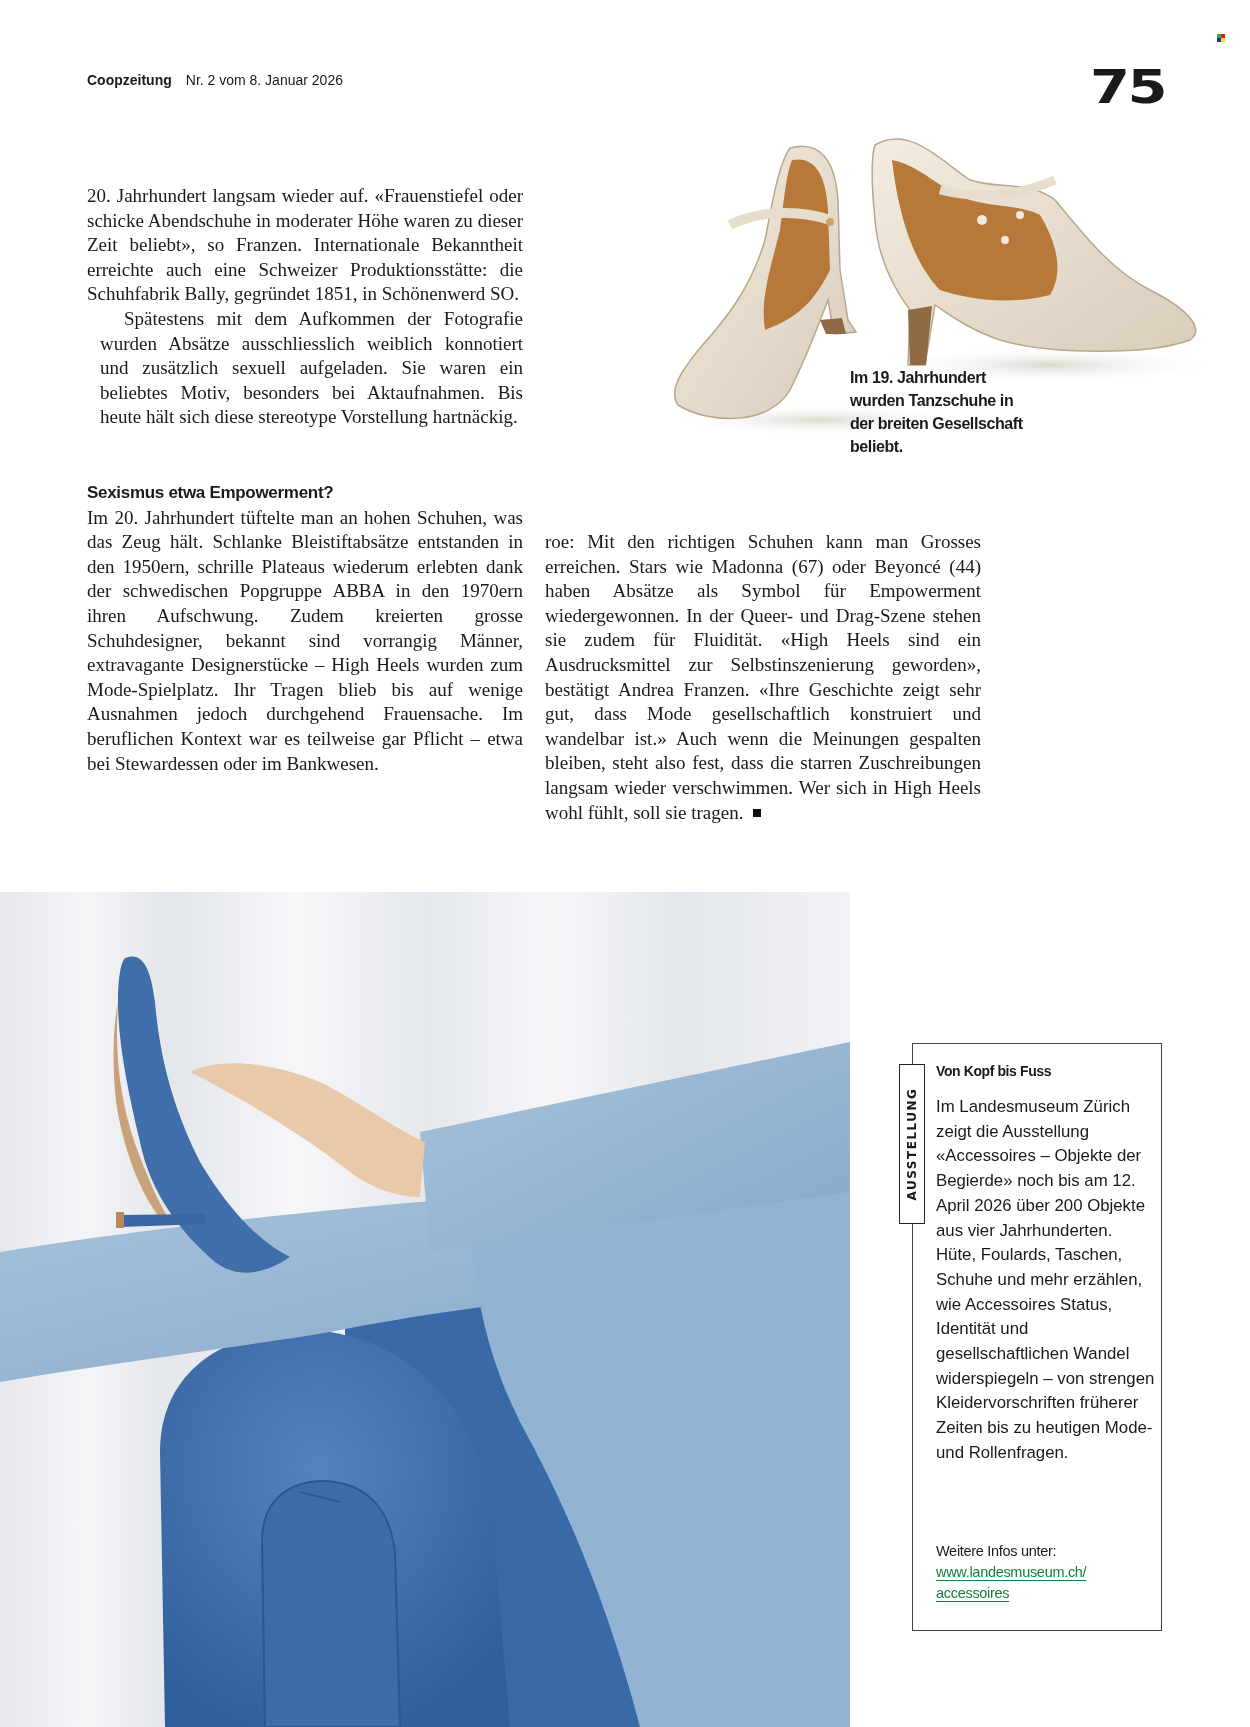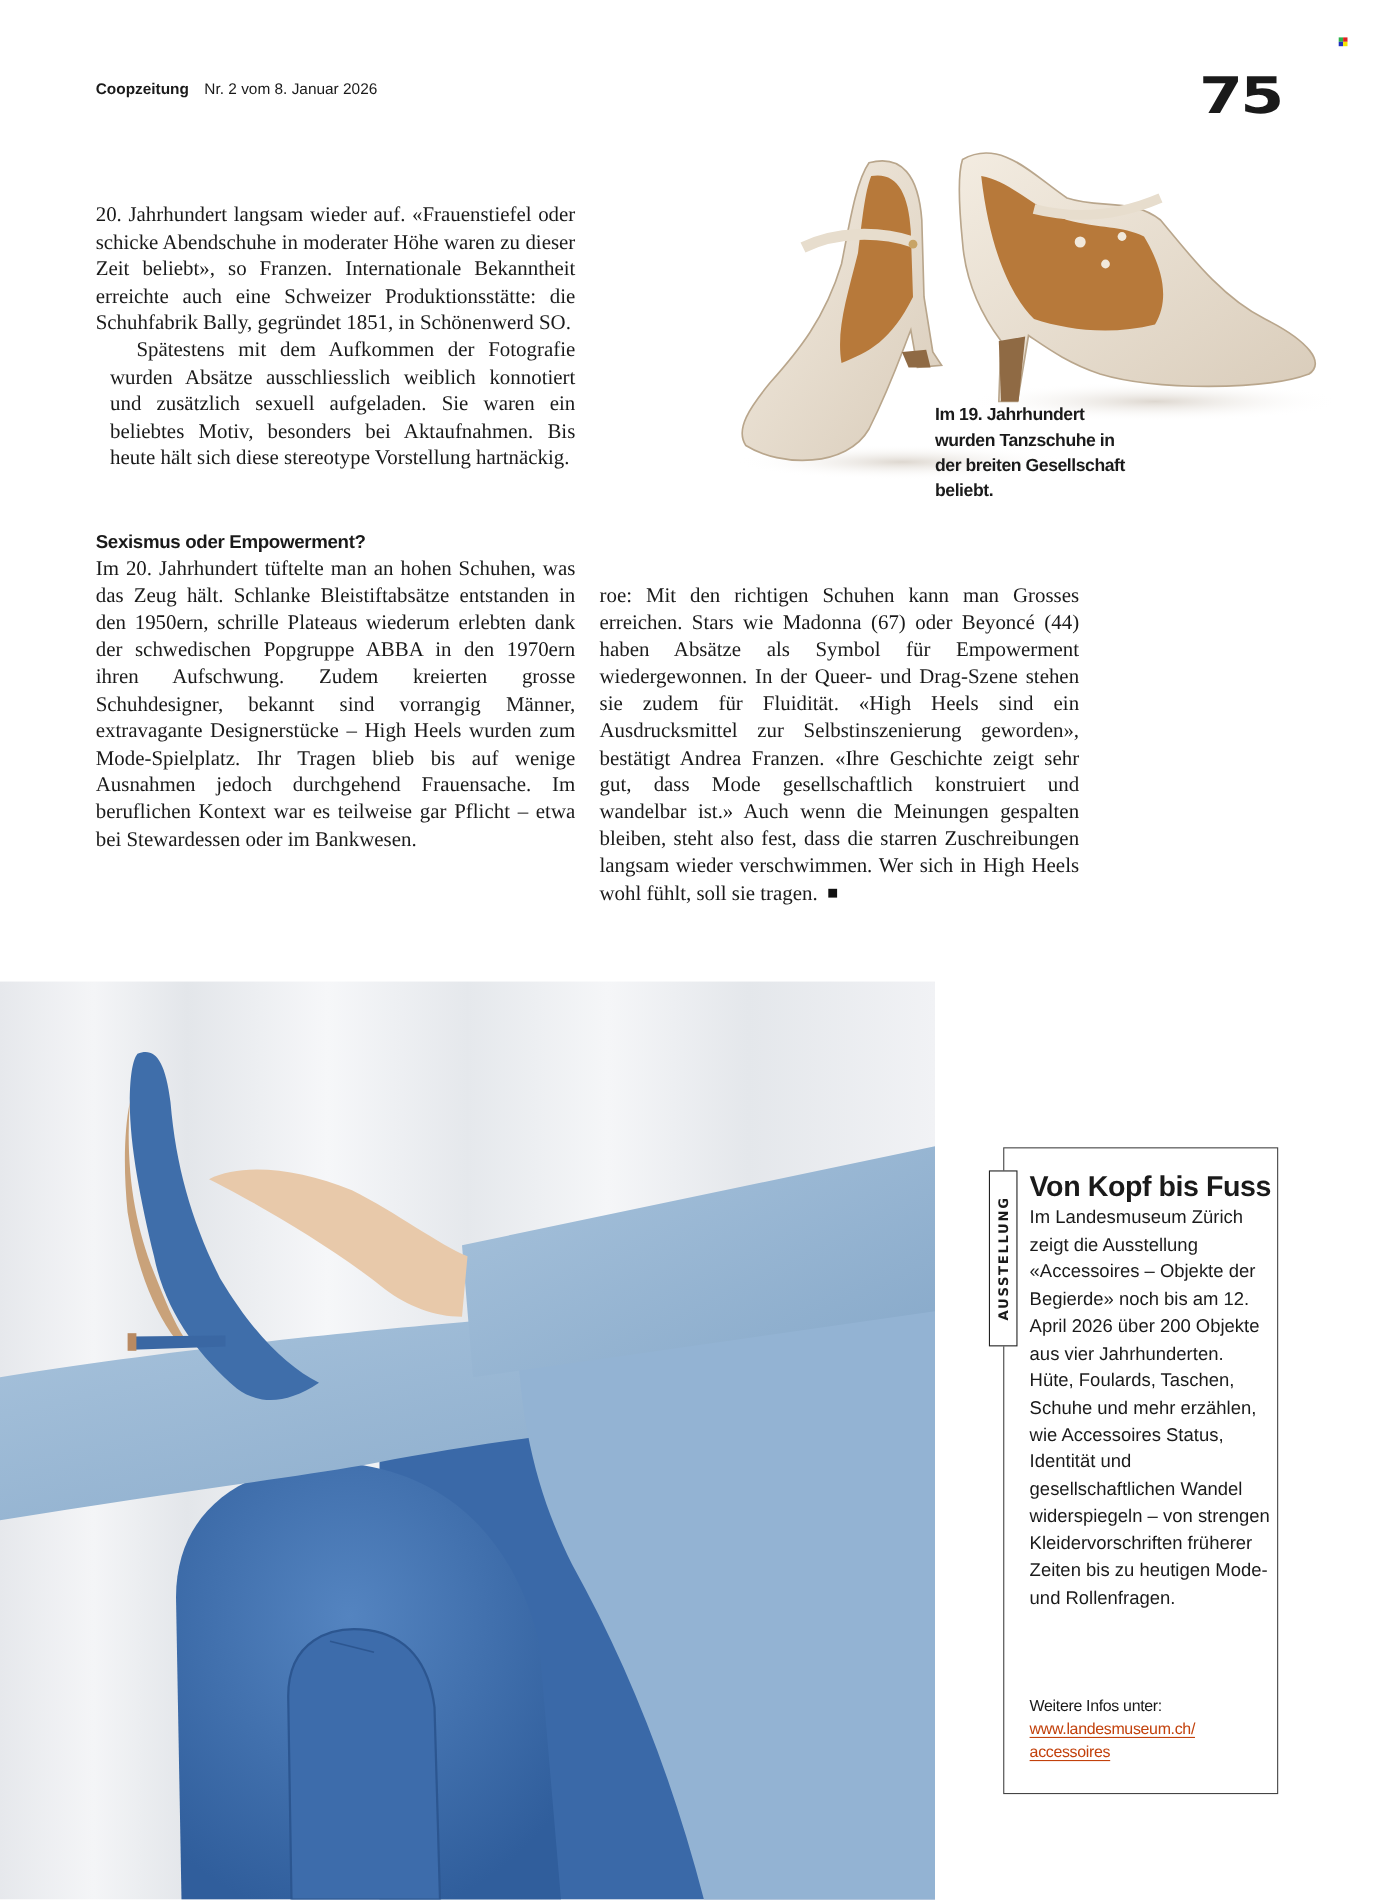--- a/index.html
+++ b/index.html
@@ -32,24 +32,24 @@
     .shoes-photo { left: 670px; top: 120px; width: 540px; height: 320px; }
     .caption { left: 850px; top: 366px; width: 190px; font-family: "Liberation Sans", "DejaVu Sans", sans-serif; font-weight: bold; font-size: 16px; line-height: 23px; letter-spacing: -0.4px; }
 
     
     .big-photo { left: 0; top: 892px; width: 850px; height: 835px; overflow: hidden; }
 
     
     .info-box { left: 912px; top: 1043px; width: 250px; height: 588px; border: 1.5px solid #444; box-sizing: border-box; background: #fff; }
     .tag { left: 899px; top: 1064px; width: 26px; height: 160px; border: 1.5px solid #222; background: #fff; box-sizing: border-box; }
     .tag span { position: absolute; left: 50%; top: 50%; transform: translate(-50%, -50%) rotate(-90deg); font-family: "DejaVu Sans", sans-serif; font-weight: bold; font-size: 12px; letter-spacing: 1.5px; white-space: nowrap; }
-    .info-title { left: 936px; top: 1063px; width: 220px; font-family: "Liberation Sans", "DejaVu Sans", sans-serif; font-weight: bold; font-size: 26px; letter-spacing: -0.4px; }
+    .info-title { left: 936px; top: 1063px; width: 220px; font-family: "Liberation Sans", "DejaVu Sans", sans-serif; font-weight: bold; font-size: 14px; letter-spacing: -0.4px; }
     .info-text { left: 936px; top: 1095px; width: 220px; font-family: "Liberation Sans", "DejaVu Sans", sans-serif; font-size: 16.8px; line-height: 24.7px; }
     .info-more { left: 936px; top: 1541px; width: 220px; font-family: "Liberation Sans", "DejaVu Sans", sans-serif; font-size: 14.5px; line-height: 21px; letter-spacing: -0.3px; }
-    .info-more a { color: #c2410c; text-decoration: underline; text-underline-offset: 3px; }
+    .info-more a { color: #15803d; text-decoration: underline; text-underline-offset: 3px; }
   </style>
 </head>
 <body>
 
 <div class="abs masthead sans">
   <span class="brand">Coopzeitung</span>
   <span>Nr. 2 vom 8. Januar 2026</span>
 </div>
 <div class="abs page-num">75</div>
 <div class="abs colorbox">
@@ -58,21 +58,21 @@
   <span style="left:0;top:4px;background:#1f2fbf"></span>
   <span style="left:4px;top:4px;background:#f5e400"></span>
 </div>
 
 <div class="abs col col1a">
   <p>20. Jahrhundert langsam wieder auf. «Frauenstiefel oder schicke Abendschuhe in moderater Höhe waren zu dieser Zeit beliebt», so Franzen. Internationale Bekanntheit erreichte auch eine Schweizer Produktionsstätte: die Schuhfabrik Bally, gegründet 1851, in Schönenwerd SO.</p>
   <p class="indent">Spätestens mit dem Aufkommen der Fotografie wurden Absätze ausschliesslich weiblich konnotiert und zusätzlich sexuell aufgeladen. Sie waren ein beliebtes Motiv, besonders bei Aktaufnahmen. Bis heute hält sich diese stereotype Vorstellung hartnäckig.</p>
 </div>
 
 <div class="abs col col1b">
-  <div class="subhead">Sexismus oder Empowerment?</div>
+  <div class="subhead">Sexismus etwa Empowerment?</div>
   <p>Im 20. Jahrhundert tüftelte man an hohen Schuhen, was das Zeug hält. Schlanke Bleistiftabsätze entstanden in den 1950ern, schrille Plateaus wiederum erlebten dank der schwedischen Popgruppe ABBA in den 1970ern ihren Aufschwung. Zudem kreierten grosse Schuhdesigner, bekannt sind vorrangig Männer, extravagante Designerstücke – High Heels wurden zum Mode-Spielplatz. Ihr Tragen blieb bis auf wenige Ausnahmen jedoch durchgehend Frauensache. Im beruflichen Kontext war es teilweise gar Pflicht – etwa bei Stewardessen oder im Bankwesen.</p>
 </div>
 
 <div class="abs col col2">
   <p><span>roe: Mit den richtigen Schuhen kann man Grosses erreichen. Stars wie Madonna (67) oder Beyoncé (44) haben Absätze als Symbol für Empowerment wiedergewonnen. In der Queer- und Drag-Szene stehen sie zudem für Fluidität. «High Heels sind ein Ausdrucksmittel zur Selbstinszenierung geworden», bestätigt Andrea Franzen. «Ihre Geschichte zeigt sehr gut, dass Mode gesellschaftlich konstruiert und wandelbar ist.» Auch wenn die Meinungen gespalten bleiben, steht also fest, dass die starren Zuschreibungen langsam wieder verschwimmen. Wer sich in High Heels wohl fühlt, soll sie tragen.</span><span class="endmark"></span></p>
 </div>
 
 <div class="abs shoes-photo">
   <svg width="540" height="320" viewBox="0 0 540 320">
     <defs>

